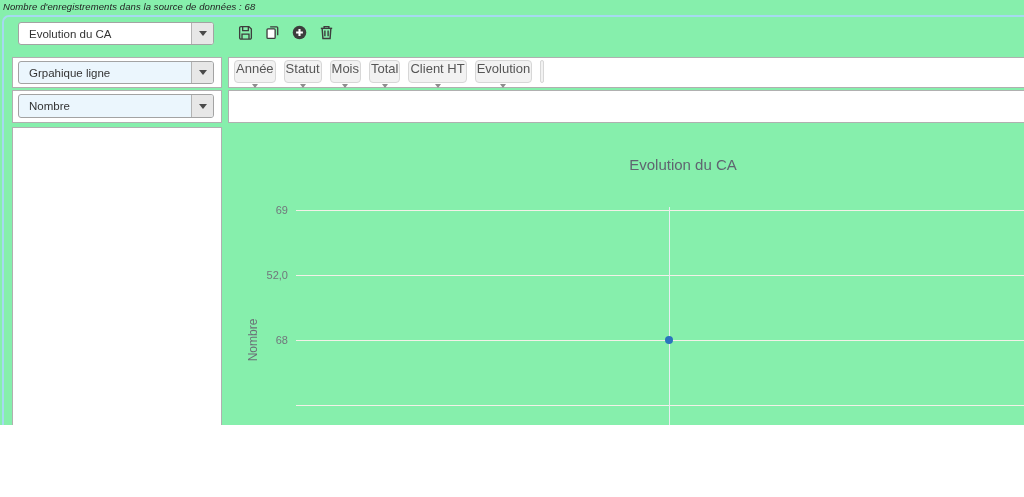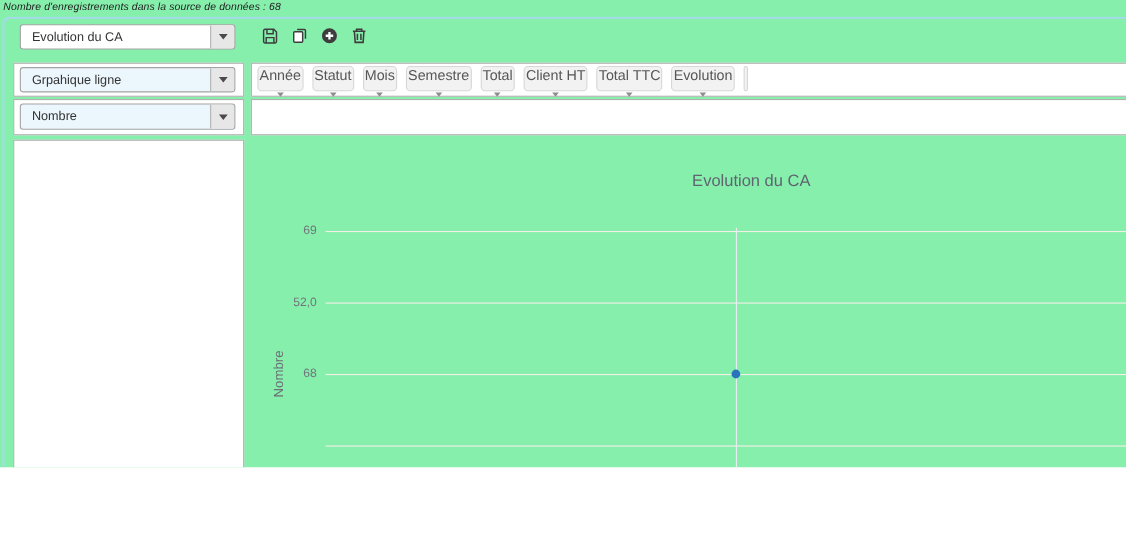--- a/index.html
+++ b/index.html
@@ -157,33 +157,25 @@
     </button>
     <button class="field-btn">
       <span>Statut</span>
       <span class="field-caret"></span>
     </button>
     <button class="field-btn">
       <span>Mois</span>
       <span class="field-caret"></span>
     </button>
     <button class="field-btn">
-      <span>Semestre</span>
-      <span class="field-caret"></span>
-    </button>
-    <button class="field-btn">
       <span>Total</span>
       <span class="field-caret"></span>
     </button>
     <button class="field-btn">
       <span>Client HT</span>
-      <span class="field-caret"></span>
-    </button>
-    <button class="field-btn">
-      <span>Total TTC</span>
       <span class="field-caret"></span>
     </button>
     <button class="field-btn">
       <span>Evolution</span>
       <span class="field-caret"></span>
     </button>
     <button class="field-btn">
       
       
     </button>

